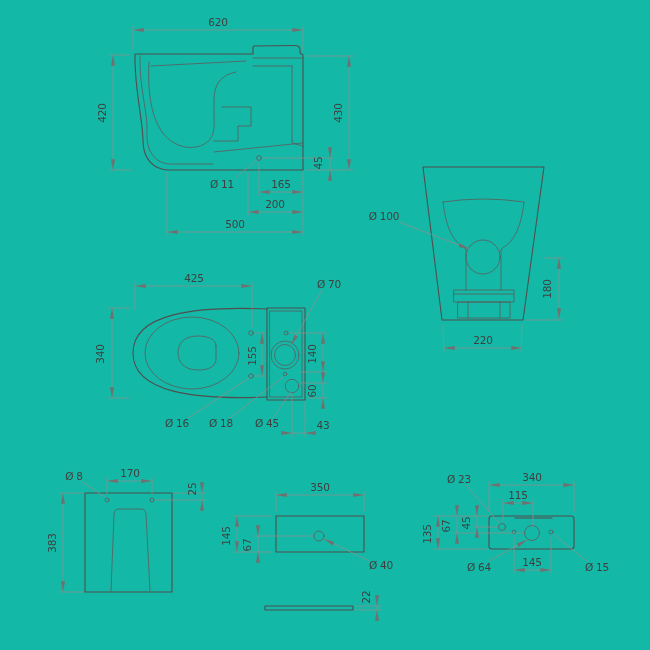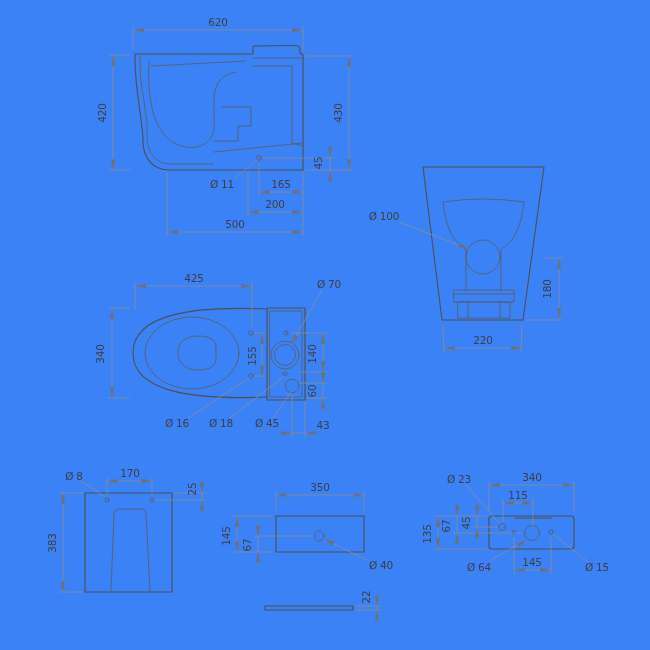--- a/index.html
+++ b/index.html
@@ -1,16 +1,16 @@
 <!DOCTYPE html>
 <html><head>
 <meta charset="utf-8">
 <style>
   html,body{margin:0;padding:0;background:#ffffff;}
-  .canvas{position:relative;width:650px;height:650px;background:#3b82f6;overflow:hidden;}
+  .canvas{position:relative;width:650px;height:650px;background:#14b8a6;overflow:hidden;}
   svg{display:block;}
   .ol{stroke:#4f4f4f;stroke-width:1.1;fill:none;stroke-linejoin:round;stroke-linecap:round;}
   .tl{stroke:#5c5c5c;stroke-width:0.8;fill:none;stroke-linejoin:round;stroke-linecap:round;}
   .dim{stroke:#8f8f8f;stroke-width:0.75;fill:none;stroke-linecap:butt;}
   text.d{font-family:"DejaVu Sans",sans-serif;font-size:10.5px;fill:#3f3f3f;letter-spacing:-0.2px;}
 </style>
 </head>
 <body>
 
 <div class="canvas">

